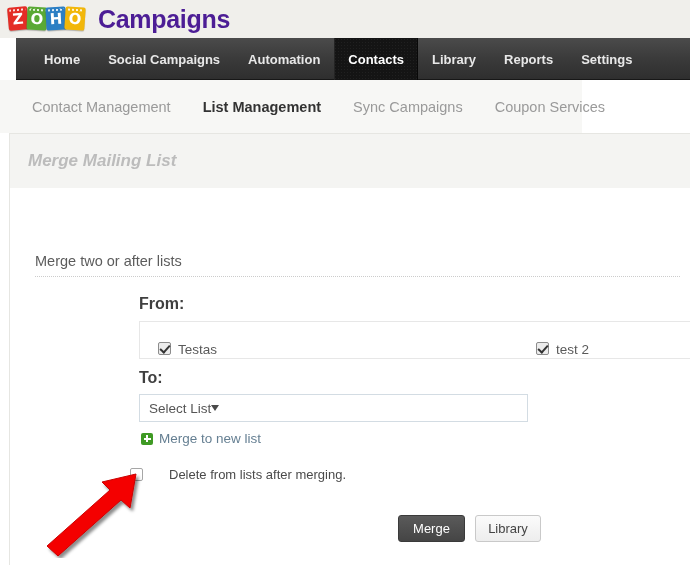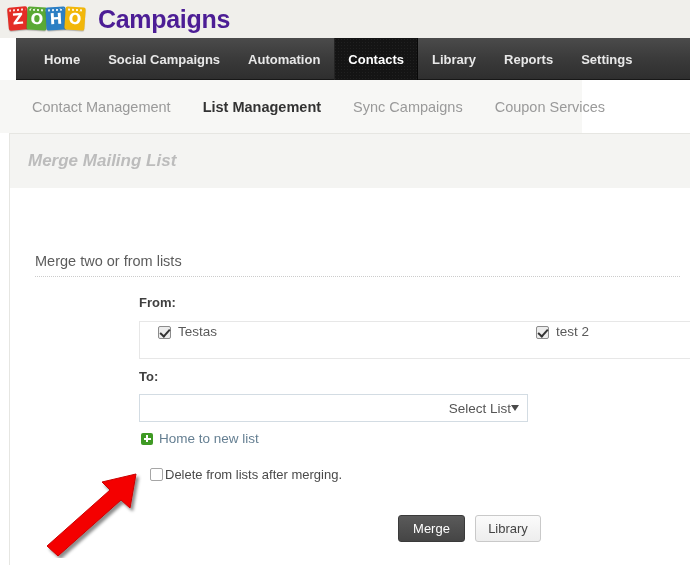--- a/index.html
+++ b/index.html
@@ -176,43 +176,43 @@
     display: block;
   }
   .dotted-rule {
     border-bottom: 1px dotted #cccccc;
     width: 100%;
     height: 0;
   }
 
   .field-label {
     position: absolute;
-    font-size: 13px;
+    font-size: 16px;
     font-weight: bold;
     color: #3f3f3f;
   }
   .label-from { left: 129px; top: 107px; }
   .label-to   { left: 129px; top: 181px; }
 
   
   .list-panel {
     position: absolute;
     left: 129px; top: 133px;
     width: 600px;
     height: 38px;
     border: 1px solid #e7e7e7;
     border-right: none;
     box-sizing: border-box;
     background: #ffffff;
   }
   .list-opt {
     position: absolute;
-    top: 2px;
-    display: flex;
-    align-items: flex-end;
+    top: 20px;
+    display: flex;
+    align-items: flex-start;
   }
   .list-opt.opt-1 { left: 18px; }
   .list-opt.opt-2 { left: 396px; }
   .list-opt-label {
     margin-left: 7px;
     font-size: 13.5px;
     color: #5a5a5a;
     white-space: nowrap;
   }
 
@@ -247,21 +247,21 @@
   .select-box {
     position: absolute;
     left: 129px; top: 206px;
     width: 389px;
     height: 28px;
     border: 1px solid #d3dce3;
     background: #ffffff;
     box-sizing: border-box;
     display: flex;
     align-items: center;
-    justify-content: flex-end;
+    justify-content: flex-start;
     padding: 0 8px 0 9px;
     cursor: pointer;
   }
   .select-value {
     font-size: 13.5px;
     color: #555555;
   }
   .caret {
     width: 0; height: 0;
     border-left: 4.5px solid transparent;
@@ -293,23 +293,24 @@
   .plus-icon::after  { left: 5px; top: 2.5px; width: 2px; height: 7px; }
   .new-list-text {
     margin-left: 6px;
     font-size: 13.5px;
     color: #657f92;
   }
 
   
   .delete-row {
     position: absolute;
-    left: 140px; top: 279px;
-    display: flex;
-    align-items: center;
+    left: 120px; top: 279px;
+    display: flex;
+    align-items: center;
+    gap: 24px;
   }
   .delete-label {
     margin-left: 2px;
     font-size: 13px;
     color: #4a4a4a;
     white-space: nowrap;
   }
 
   
   .btn-row {
@@ -383,21 +384,21 @@
     <div class="subnav-item">Coupon Services</div>
   </div>
 
   <div class="page-titlebar">
     <span class="page-title">Merge Mailing List</span>
   </div>
 
   <div class="content">
 
     <div class="section-head">
-      <span class="section-head-text">Merge two or from lists</span>
+      <span class="section-head-text">Merge two or after lists</span>
       <div class="dotted-rule"></div>
     </div>
 
     <span class="field-label label-from">From:</span>
 
     <div class="list-panel">
       <label class="list-opt opt-1">
         <span class="cb checked"></span>
         <span class="list-opt-label">Testas</span>
       </label>
@@ -409,21 +410,21 @@
 
     <span class="field-label label-to">To:</span>
 
     <div class="select-box">
       <span class="select-value">Select List</span>
       <span class="caret"></span>
     </div>
 
     <div class="new-list-link">
       <span class="plus-icon"></span>
-      <span class="new-list-text">Home to new list</span>
+      <span class="new-list-text">Merge to new list</span>
     </div>
 
     <label class="delete-row">
       <span class="cb"></span>
       <span class="delete-label">Delete from lists after merging.</span>
     </label>
 
     <div class="btn-row">
       <button class="btn btn-merge">Merge</button>
       <button class="btn btn-cancel">Library</button>

